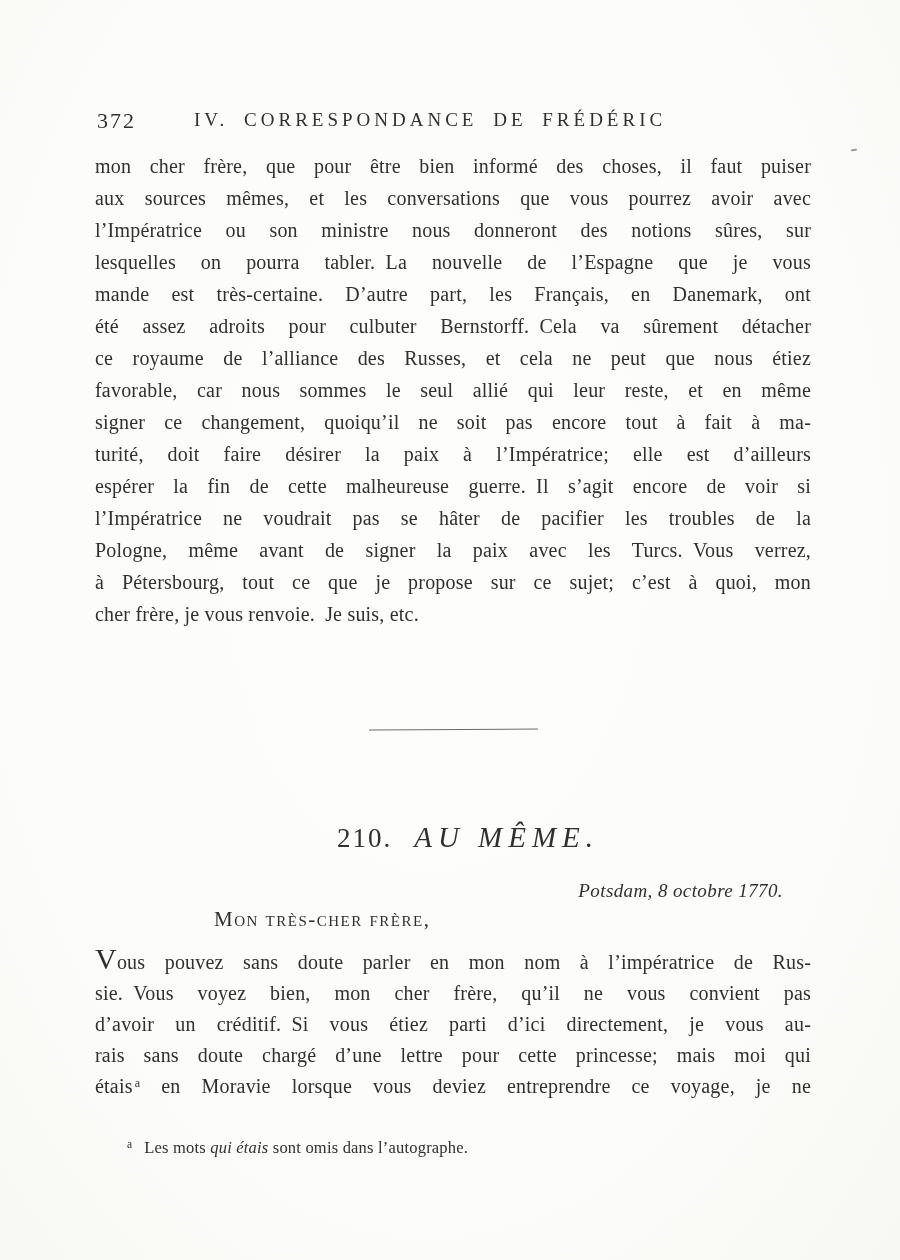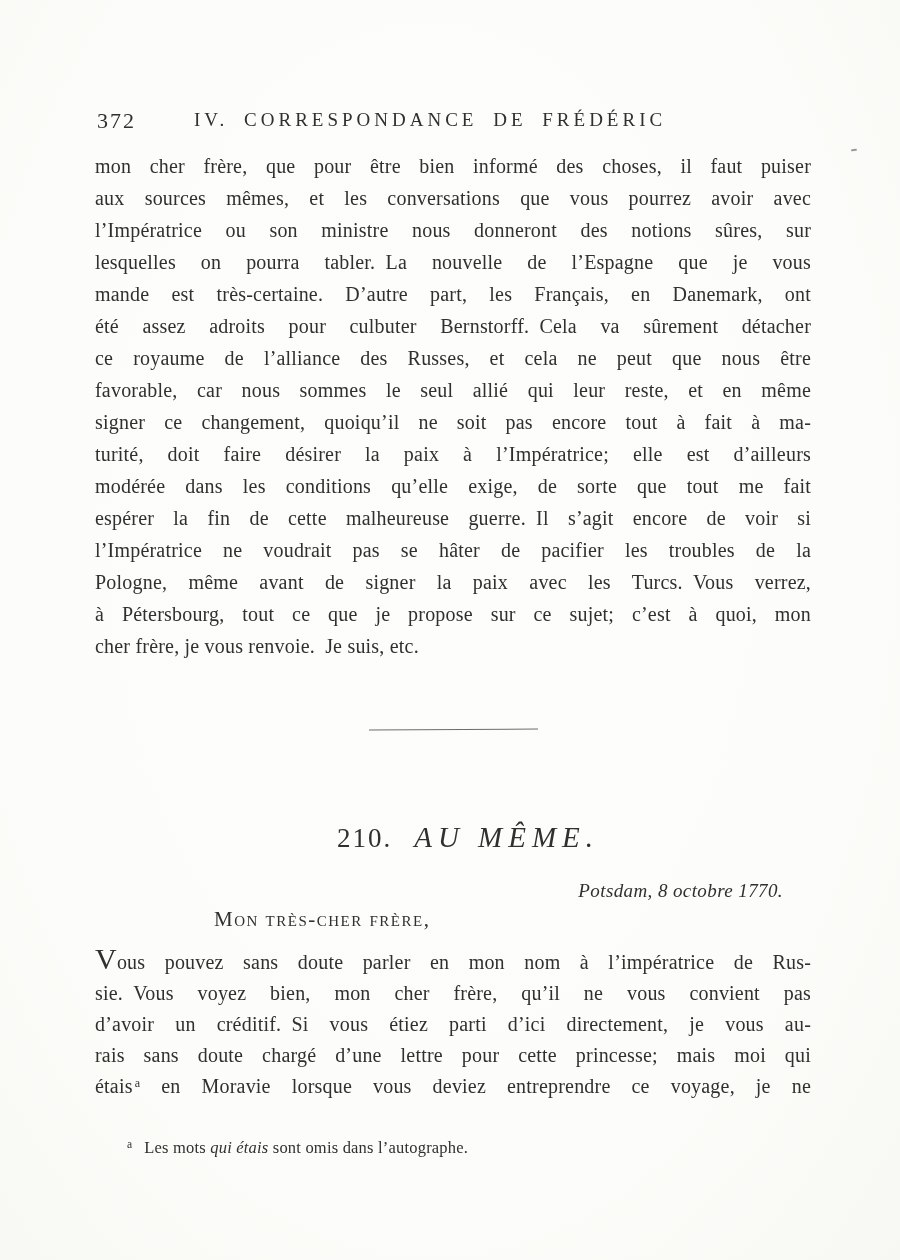--- a/index.html
+++ b/index.html
@@ -92,25 +92,24 @@
 
   <div class="scan-artifact"></div>
 
   <section class="body-block para-1">
     <div class="jline">mon cher frère, que pour être bien informé des choses, il faut puiser</div>
     <div class="jline">aux sources mêmes, et les conversations que vous pourrez avoir avec</div>
     <div class="jline">l’Impératrice ou son ministre nous donneront des notions sûres, sur</div>
     <div class="jline">lesquelles on pourra tabler. La nouvelle de l’Espagne que je vous</div>
     <div class="jline">mande est très-certaine. D’autre part, les Français, en Danemark, ont</div>
     <div class="jline">été assez adroits pour culbuter Bernstorff. Cela va sûrement détacher</div>
-    <div class="jline">ce royaume de l’alliance des Russes, et cela ne peut que nous être</div>
+    <div class="jline">ce royaume de l’alliance des Russes, et cela ne peut que nous étiez</div>
     <div class="jline">favorable, car nous sommes le seul allié qui leur reste, et en même</div>
     <div class="jline">signer ce changement, quoiqu’il ne soit pas encore tout à fait à ma-</div>
     <div class="jline">turité, doit faire désirer la paix à l’Impératrice; elle est d’ailleurs</div>
-    <div class="jline">modérée dans les conditions qu’elle exige, de sorte que tout me fait</div>
     <div class="jline">espérer la fin de cette malheureuse guerre. Il s’agit encore de voir si</div>
     <div class="jline">l’Impératrice ne voudrait pas se hâter de pacifier les troubles de la</div>
     <div class="jline">Pologne, même avant de signer la paix avec les Turcs. Vous verrez,</div>
     <div class="jline">à Pétersbourg, tout ce que je propose sur ce sujet; c’est à quoi, mon</div>
     <div class="lline">cher frère, je vous renvoie. Je suis, etc.</div>
   </section>
 
   <hr class="divider">
 
   <h2 class="letter-heading" style="margin:0; font-weight:normal;">

